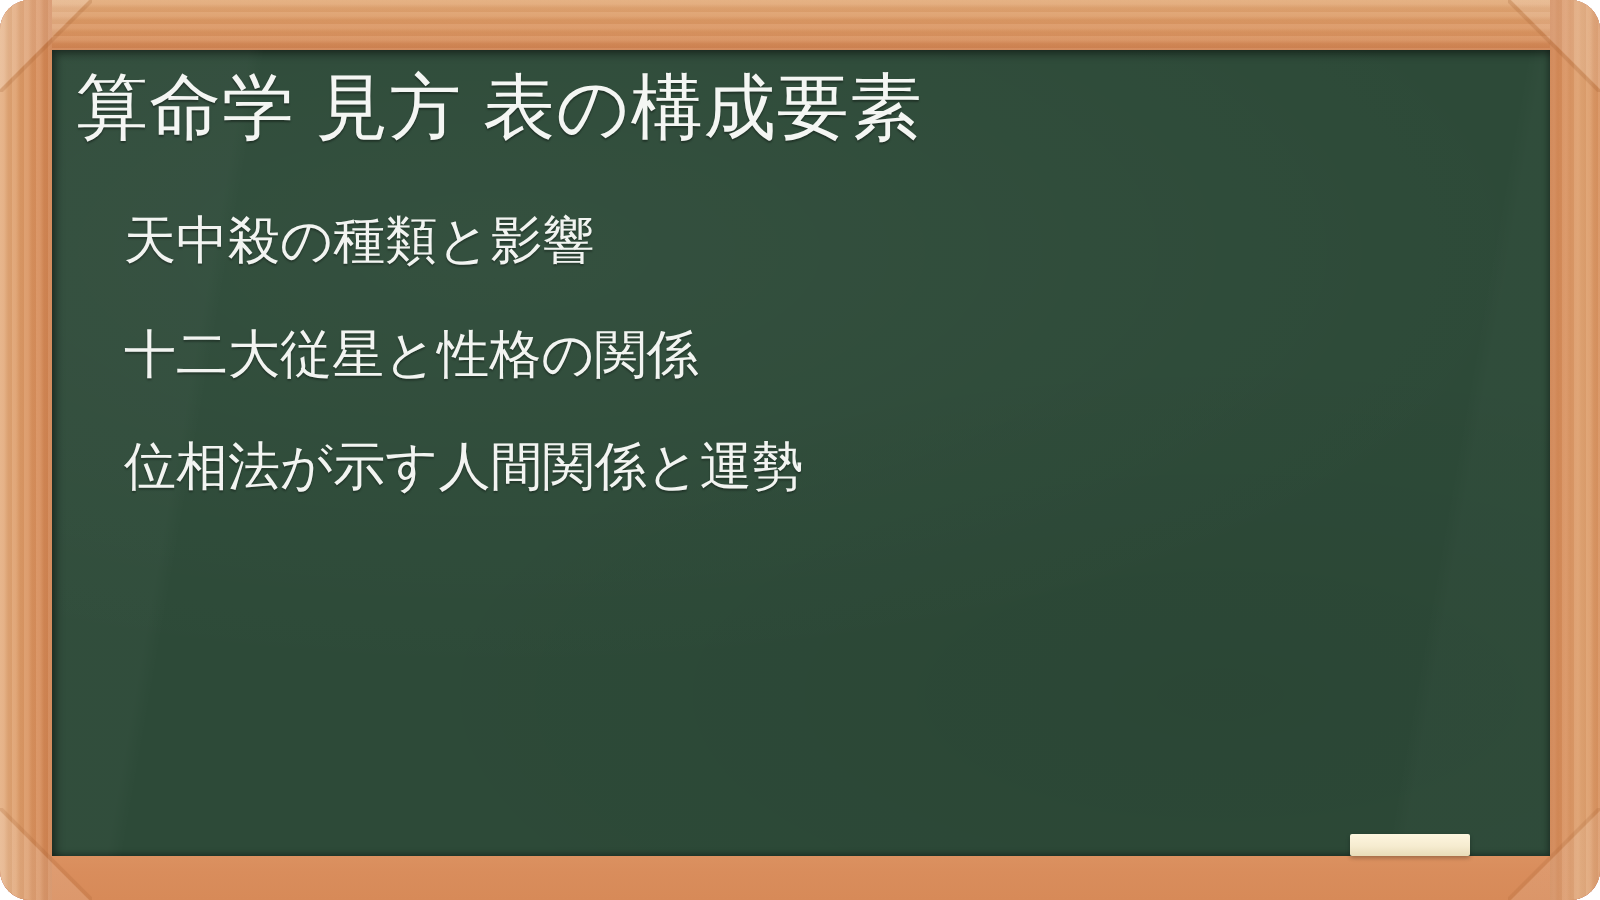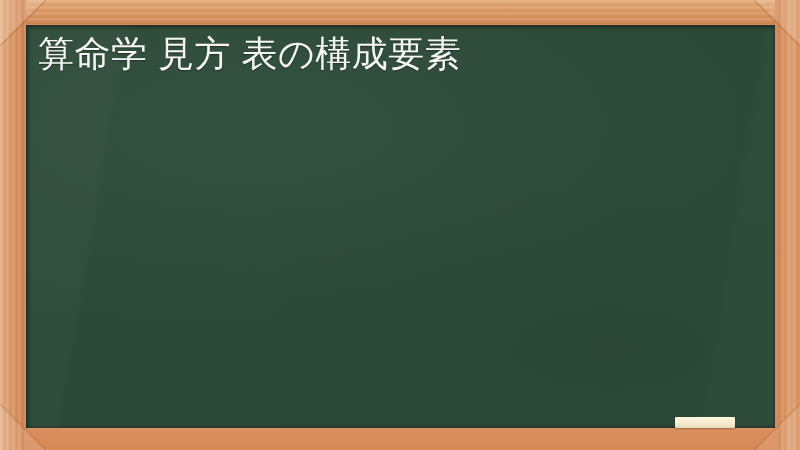--- a/index.html
+++ b/index.html
@@ -12,20 +12,21 @@
     font-family: "Liberation Sans", "DejaVu Sans", sans-serif;
   }
 
   
   .stage {
     position: relative;
     width: 800px;
     height: 450px;
     overflow: hidden;
     background: #701a75;
+    border-radius: 15px;
   }
 
   
   .frame {
     position: absolute;
     inset: 0;
     background:
       repeating-linear-gradient(
         90deg,
         rgba(255,255,255,0.00) 0px,
@@ -189,19 +190,24 @@
     <div class="mitre tr"></div>
     <div class="mitre bl"></div>
     <div class="mitre br"></div>
   </div>
 
   <div class="board">
     <div class="board-inner">
 
       <div class="title">算命学 見方 表の構成要素</div>
 
+      <ul class="bullet-list">
+        <li class="bullet-item">天中殺の種類と影響</li>
+        <li class="bullet-item">十二大従星と性格の関係</li>
+        <li class="bullet-item">位相法が示す人間関係と運勢</li>
+      </ul>
 
     </div>
   </div>
 
   <div class="chalk"></div>
 
 </div>
 
 </body></html>

